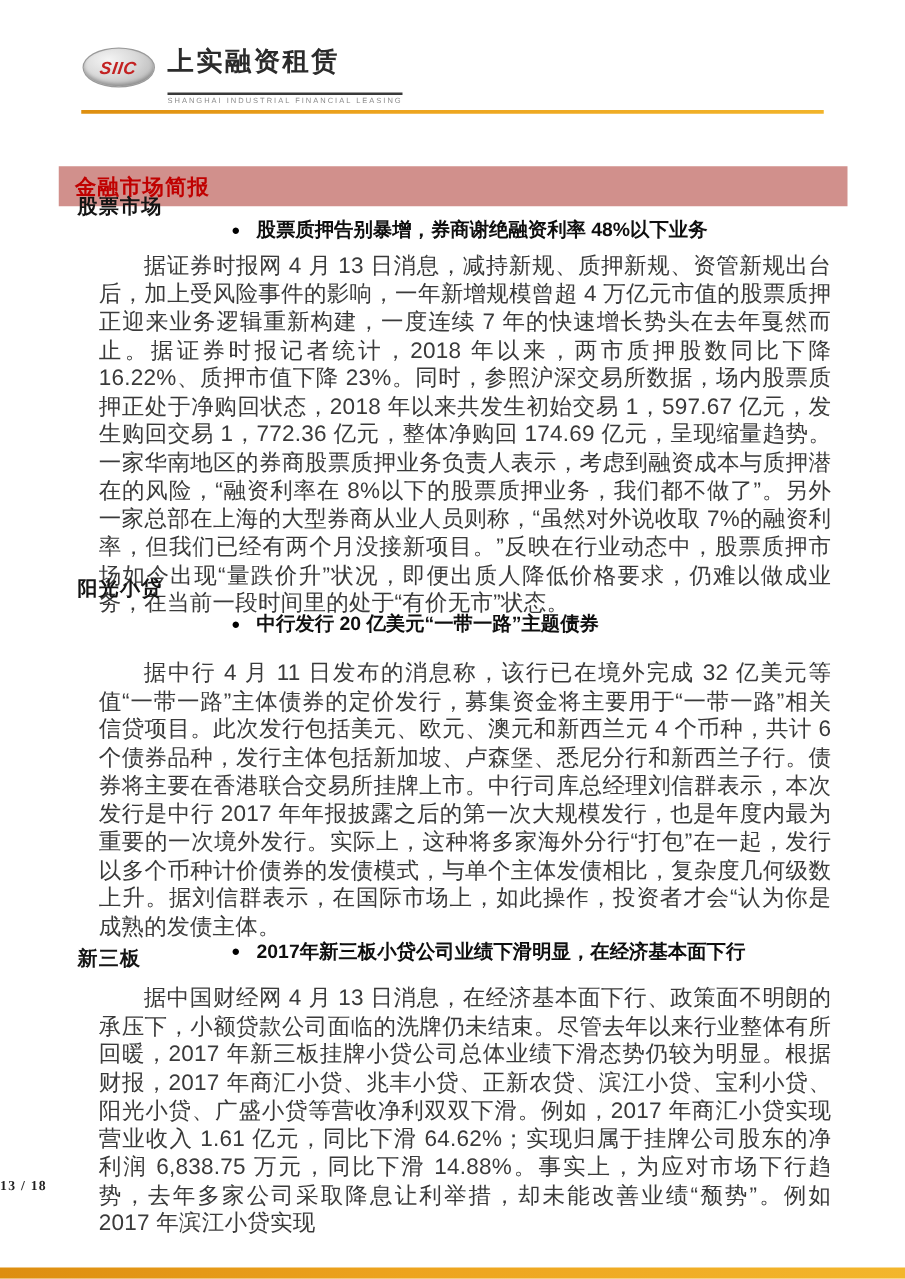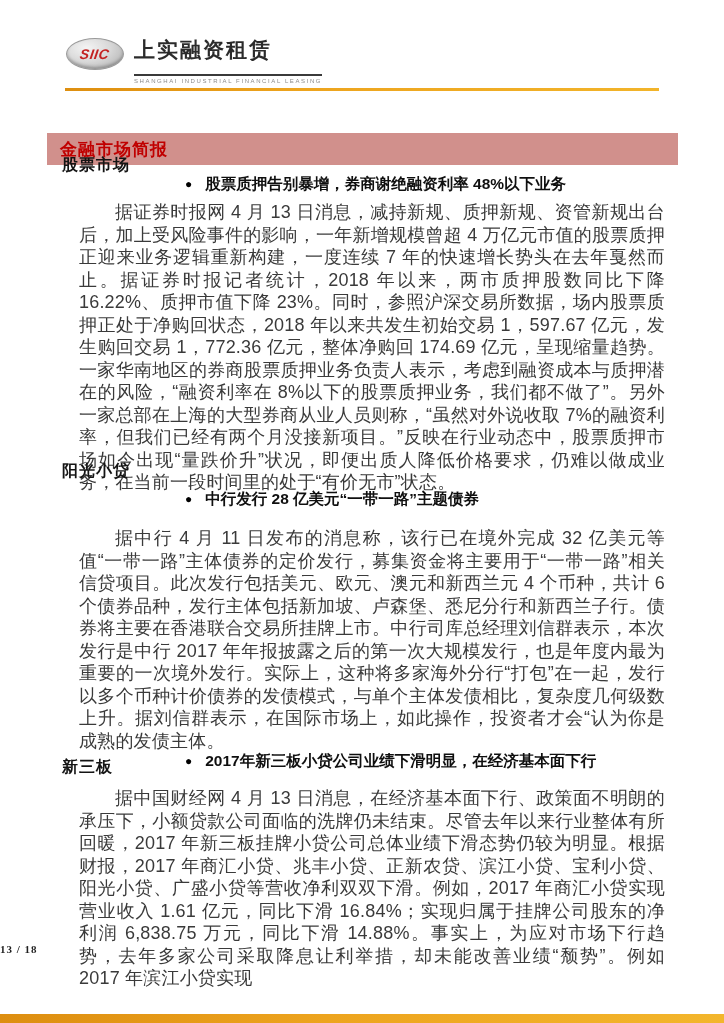--- a/index.html
+++ b/index.html
@@ -106,27 +106,27 @@
   <div class="sec-heading" id="sec-h-0">股票市场</div>
   <div class="bullet-line" id="bullet-0">
     <span class="bullet-dot">●</span>
     <span>股票质押告别暴增，券商谢绝融资利率 48%以下业务</span>
   </div>
   <div class="para" id="para-0">据证券时报网 4 月 13 日消息，减持新规、质押新规、资管新规出台后，加上受风险事件的影响，一年新增规模曾超 4 万亿元市值的股票质押正迎来业务逻辑重新构建，一度连续 7 年的快速增长势头在去年戛然而止。据证券时报记者统计，2018 年以来，两市质押股数同比下降 16.22%、质押市值下降 23%。同时，参照沪深交易所数据，场内股票质押正处于净购回状态，2018 年以来共发生初始交易 1，597.67 亿元，发生购回交易 1，772.36 亿元，整体净购回 174.69 亿元，呈现缩量趋势。一家华南地区的券商股票质押业务负责人表示，考虑到融资成本与质押潜在的风险，“融资利率在 8%以下的股票质押业务，我们都不做了”。另外一家总部在上海的大型券商从业人员则称，“虽然对外说收取 7%的融资利率，但我们已经有两个月没接新项目。”反映在行业动态中，股票质押市场如今出现“量跌价升”状况，即便出质人降低价格要求，仍难以做成业务，在当前一段时间里的处于“有价无市”状态。</div>
 
   <div class="sec-heading" id="sec-h-1">阳光小贷</div>
   <div class="bullet-line" id="bullet-1">
     <span class="bullet-dot">●</span>
-    <span>中行发行 28 亿美元“一带一路”主题债券</span>
+    <span>中行发行 20 亿美元“一带一路”主题债券</span>
   </div>
   <div class="para" id="para-1">据中行 4 月 11 日发布的消息称，该行已在境外完成 32 亿美元等值“一带一路”主体债券的定价发行，募集资金将主要用于“一带一路”相关信贷项目。此次发行包括美元、欧元、澳元和新西兰元 4 个币种，共计 6 个债券品种，发行主体包括新加坡、卢森堡、悉尼分行和新西兰子行。债券将主要在香港联合交易所挂牌上市。中行司库总经理刘信群表示，本次发行是中行 2017 年年报披露之后的第一次大规模发行，也是年度内最为重要的一次境外发行。实际上，这种将多家海外分行“打包”在一起，发行以多个币种计价债券的发债模式，与单个主体发债相比，复杂度几何级数上升。据刘信群表示，在国际市场上，如此操作，投资者才会“认为你是成熟的发债主体。</div>
 
   <div class="sec-heading" id="sec-h-2">新三板</div>
   <div class="bullet-line" id="bullet-2">
     <span class="bullet-dot">●</span>
     <span>2017年新三板小贷公司业绩下滑明显，在经济基本面下行</span>
   </div>
-  <div class="para" id="para-2">据中国财经网 4 月 13 日消息，在经济基本面下行、政策面不明朗的承压下，小额贷款公司面临的洗牌仍未结束。尽管去年以来行业整体有所回暖，2017 年新三板挂牌小贷公司总体业绩下滑态势仍较为明显。根据财报，2017 年商汇小贷、兆丰小贷、正新农贷、滨江小贷、宝利小贷、阳光小贷、广盛小贷等营收净利双双下滑。例如，2017 年商汇小贷实现营业收入 1.61 亿元，同比下滑 16.84%；实现归属于挂牌公司股东的净利润 6,838.75 万元，同比下滑 14.88%。事实上，为应对市场下行趋势，去年多家公司采取降息让利举措，却未能改善业绩“颓势”。例如 2017 年滨江小贷实现</div>
+  <div class="para" id="para-2">据中国财经网 4 月 13 日消息，在经济基本面下行、政策面不明朗的承压下，小额贷款公司面临的洗牌仍未结束。尽管去年以来行业整体有所回暖，2017 年新三板挂牌小贷公司总体业绩下滑态势仍较为明显。根据财报，2017 年商汇小贷、兆丰小贷、正新农贷、滨江小贷、宝利小贷、阳光小贷、广盛小贷等营收净利双双下滑。例如，2017 年商汇小贷实现营业收入 1.61 亿元，同比下滑 64.62%；实现归属于挂牌公司股东的净利润 6,838.75 万元，同比下滑 14.88%。事实上，为应对市场下行趋势，去年多家公司采取降息让利举措，却未能改善业绩“颓势”。例如 2017 年滨江小贷实现</div>
 
   <div class="page-number">13 / 18</div>
   <div class="gold-bar-bottom"></div>
 
 </div>
 
 </body></html>

